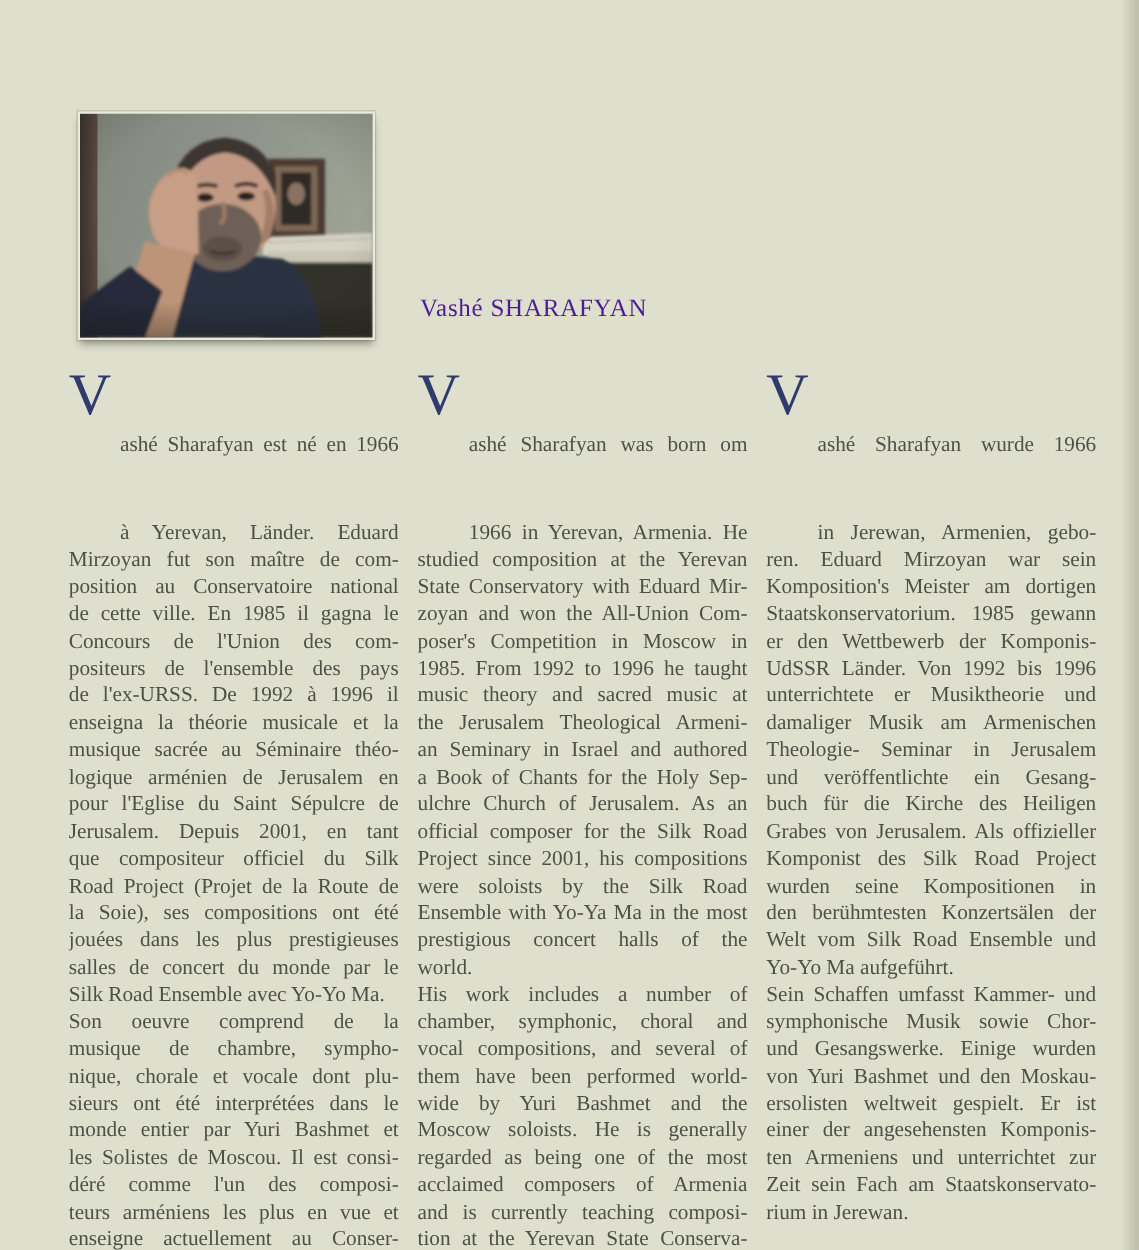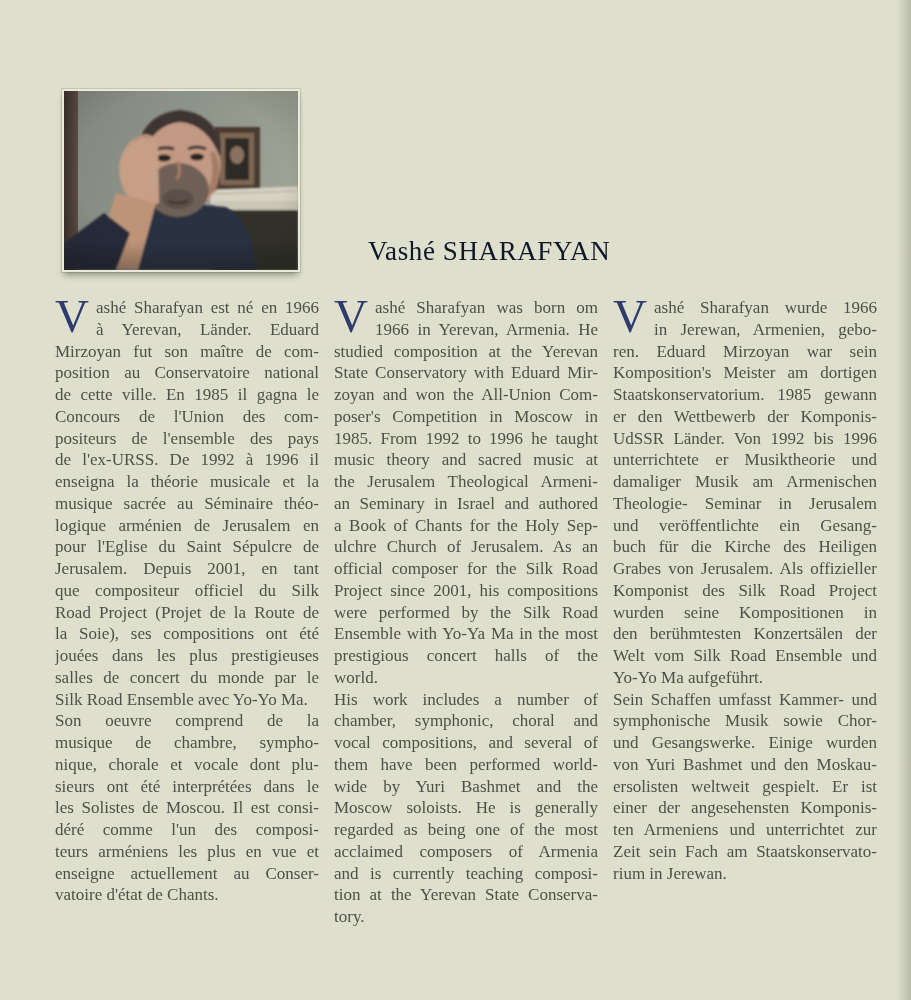--- a/index.html
+++ b/index.html
@@ -18,42 +18,41 @@
   .photo {
     position:absolute; left:62px; top:89px;
     width:234px; height:179px;
     border: 2px solid #e9ead9;
     box-shadow: 0 5px 6px -2px rgba(50,50,40,0.45), 0 0 0 1px rgba(120,120,100,0.25);
     background:#8b9086;
   }
   .photo svg { display:block; }
   .title {
     position:absolute; left:336px; top:236px;
-    font-size:27px; letter-spacing:0.6px;
-    color:#0f172a;
+    font-size:20px; letter-spacing:0.6px;
+    color:#4c1d95;
     white-space:nowrap;
-    margin-left:32px;
   }
   .col {
     position:absolute; top:297px;
     width:264px;
     color:#4c5147;
     font-size:17px;
   }
   .col .dropcap {
     position:absolute; left:0; top:-4px;
     font-size:47px; line-height:1;
     color:#2f3a6d;
   }
   .ln {
     height:21.75px; line-height:21.75px;
     overflow:hidden;
   }
   .ln.j { text-align:justify; text-align-last:justify; text-justify:inter-word; }
-  .ln.ind { padding-left:41px; }
+  .ln.ind { padding-left:41px;margin-top:48px; }
   .col-0 { left:55px; }
   .col-1 { left:334px; }
   .col-2 { left:613px; }
 </style>
 </head>
 <body>
 
 <div class="page">
 
   <div class="photo">
@@ -146,20 +145,21 @@
         <div class="ln j">que compositeur officiel du Silk</div>
         <div class="ln j">Road Project (Projet de la Route de</div>
         <div class="ln j">la Soie), ses compositions ont été</div>
         <div class="ln j">jouées dans les plus prestigieuses</div>
         <div class="ln j">salles de concert du monde par le</div>
         <div class="ln">Silk Road Ensemble avec Yo-Yo Ma.</div>
         <div class="ln j">Son oeuvre comprend de la</div>
         <div class="ln j">musique de chambre, sympho-</div>
         <div class="ln j">nique, chorale et vocale dont plu-</div>
         <div class="ln j">sieurs ont été interprétées dans le</div>
+        <div class="ln j">monde entier par Yuri Bashmet et</div>
         <div class="ln j">les Solistes de Moscou. Il est consi-</div>
         <div class="ln j">déré comme l'un des composi-</div>
         <div class="ln j">teurs arméniens les plus en vue et</div>
         <div class="ln j">enseigne actuellement au Conser-</div>
         <div class="ln">vatoire d'état de Chants.</div>
       </div>
   </div>
 
   <div class="col col-1">
     <span class="dropcap">V</span>
@@ -171,21 +171,21 @@
         <div class="ln j">zoyan and won the All-Union Com-</div>
         <div class="ln j">poser's Competition in Moscow in</div>
         <div class="ln j">1985. From 1992 to 1996 he taught</div>
         <div class="ln j">music theory and sacred music at</div>
         <div class="ln j">the Jerusalem Theological Armeni-</div>
         <div class="ln j">an Seminary in Israel and authored</div>
         <div class="ln j">a Book of Chants for the Holy Sep-</div>
         <div class="ln j">ulchre Church of Jerusalem. As an</div>
         <div class="ln j">official composer for the Silk Road</div>
         <div class="ln j">Project since 2001, his compositions</div>
-        <div class="ln j">were performed by the Silk Road</div>
+        <div class="ln j">were soloists by the Silk Road</div>
         <div class="ln j">Ensemble with Yo-Ya Ma in the most</div>
         <div class="ln j">prestigious concert halls of the</div>
         <div class="ln">world.</div>
         <div class="ln j">His work includes a number of</div>
         <div class="ln j">chamber, symphonic, choral and</div>
         <div class="ln j">vocal compositions, and several of</div>
         <div class="ln j">them have been performed world-</div>
         <div class="ln j">wide by Yuri Bashmet and the</div>
         <div class="ln j">Moscow soloists. He is generally</div>
         <div class="ln j">regarded as being one of the most</div>

